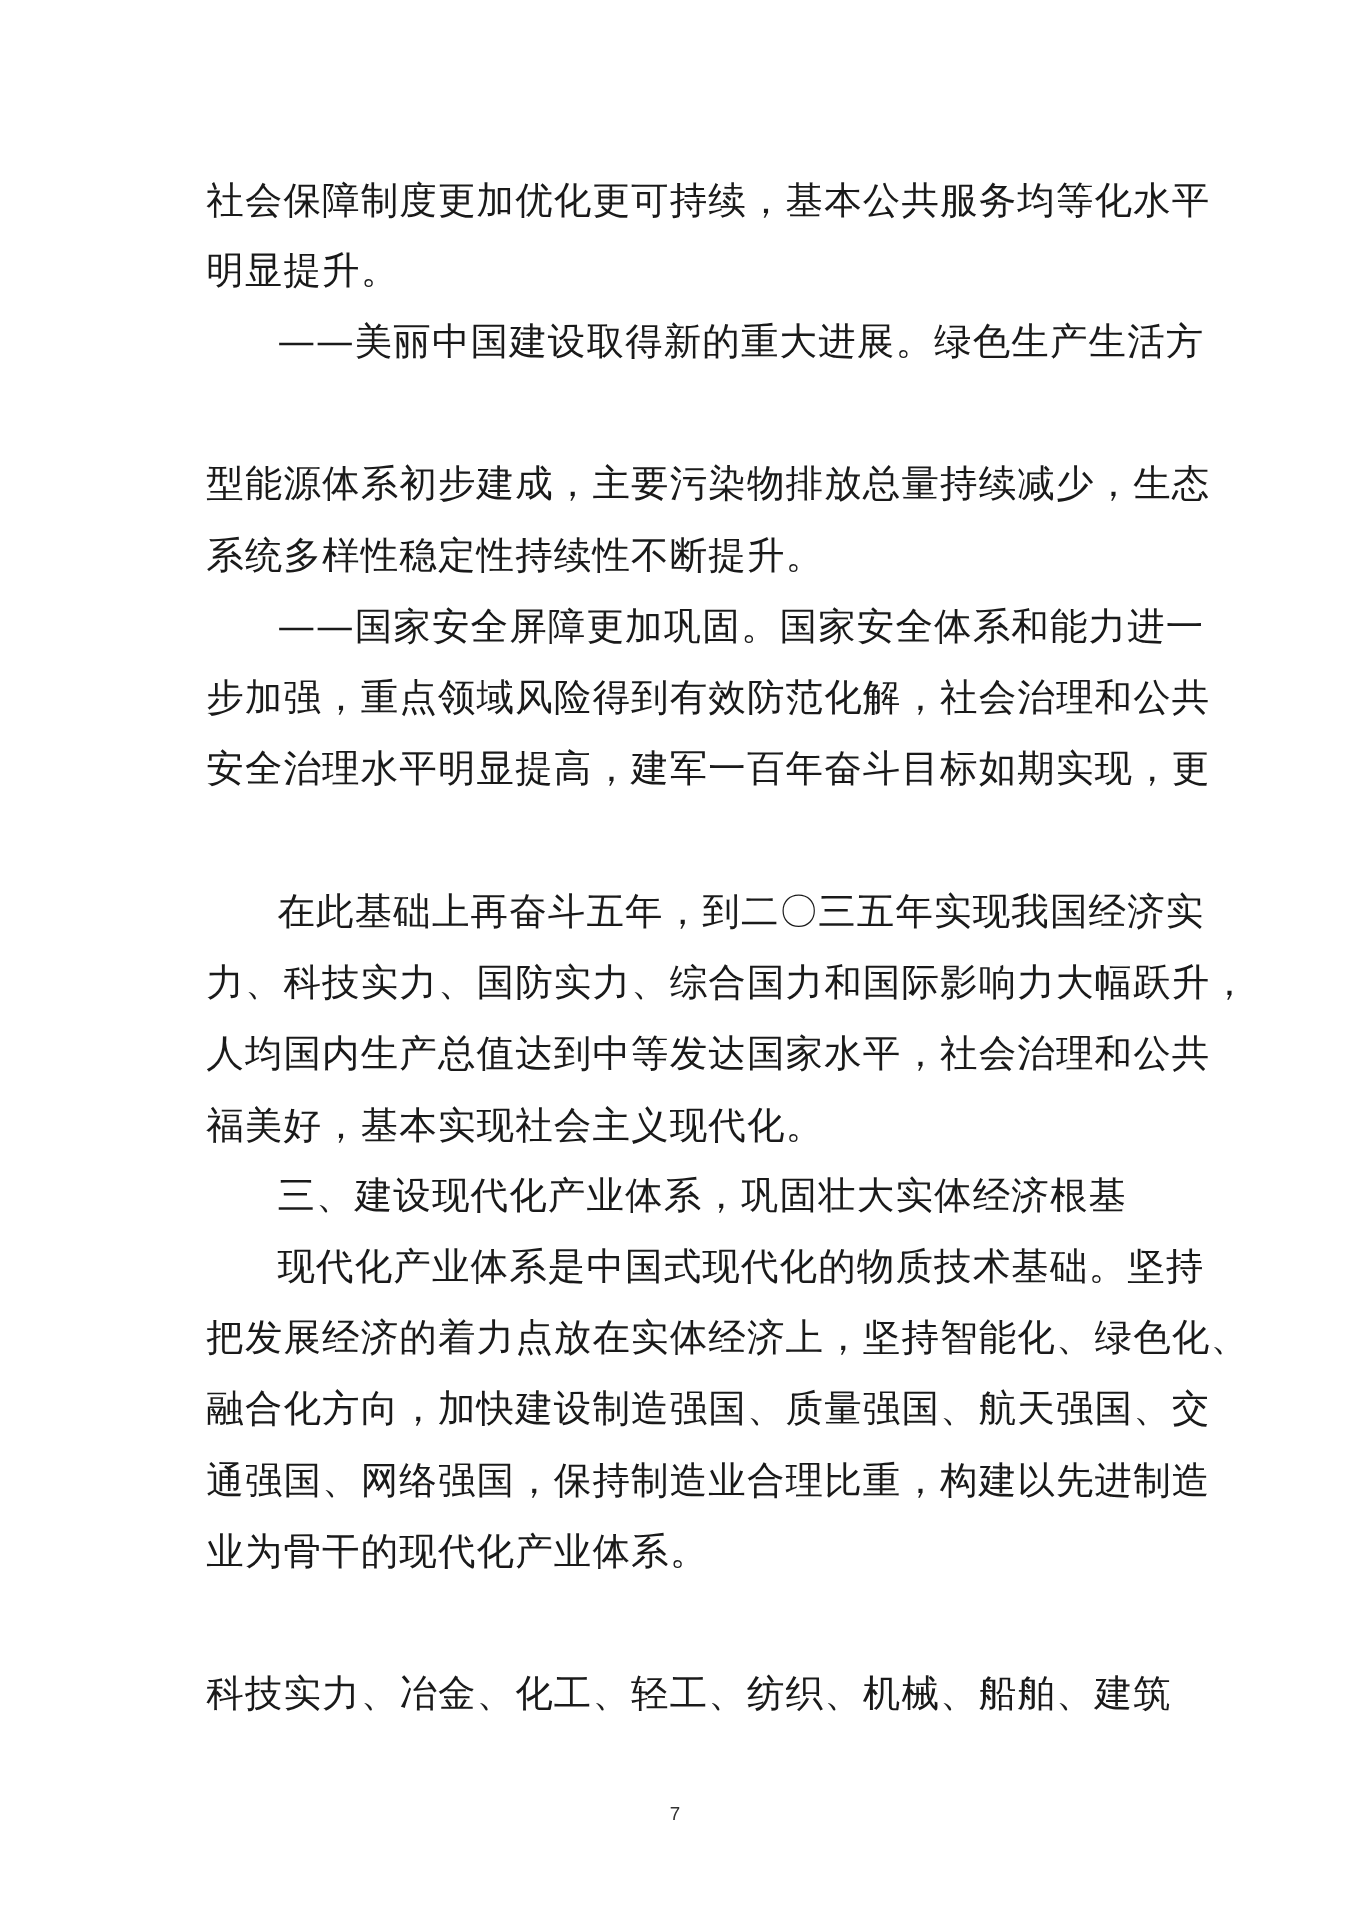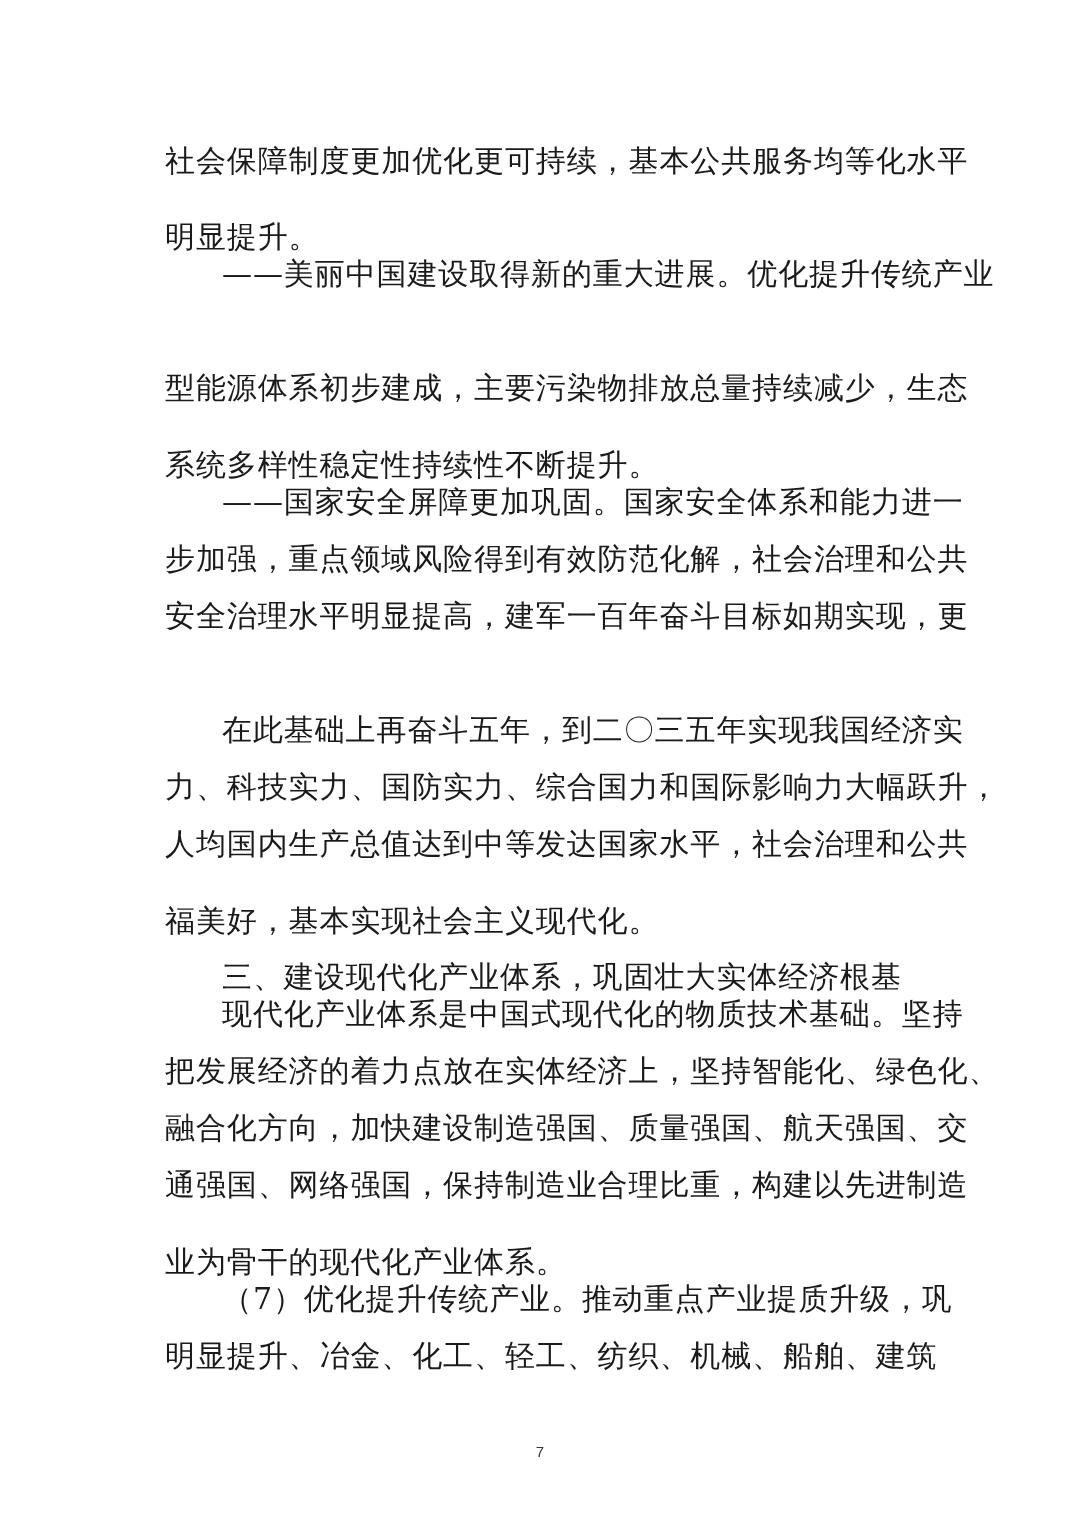--- a/index.html
+++ b/index.html
@@ -8,54 +8,53 @@
     font-family: "DejaVu Serif", "Liberation Serif", serif;
     color: #1a1a1a;
   }
   .page { position: absolute; left: 0; top: 0; width: 1080px; height: 1302px; background: #fff; }
   .line {
     position: absolute; left: 165px; width: 752px;
     font-size: 30px; line-height: 40px; height: 40px;
     white-space: nowrap; letter-spacing: 0.9px;
     text-align: justify; text-align-last: justify;
   }
-  .line.last { text-align: left; text-align-last: left; margin-top: 20px; }
+  .line.last { text-align: left; text-align-last: left; }
   .line.indent { left: 222px; width: 695px; }
   .page-number {
     position: absolute; left: 0; width: 1080px; top: 1443px;
     text-align: center; font-family: "Liberation Sans", sans-serif;
     font-size: 15px; color: #333;
   }
 </style>
 </head>
 <body>
 
 <div class="page">
 
   <div class="line" style="top:141px">社会保障制度更加优化更可持续，基本公共服务均等化水平</div>
   <div class="line last" style="top:197px">明显提升。</div>
 
-  <div class="line indent" style="top:254px">——美丽中国建设取得新的重大进展。优化提升传统产业</div>
+  <div class="line indent" style="top:254px">——美丽中国建设取得新的重大进展。绿色生产生活方</div>
   <div class="line" style="top:368px">型能源体系初步建成，主要污染物排放总量持续减少，生态</div>
   <div class="line last" style="top:425px">系统多样性稳定性持续性不断提升。</div>
 
   <div class="line indent" style="top:482px">——国家安全屏障更加巩固。国家安全体系和能力进一</div>
   <div class="line" style="top:539px">步加强，重点领域风险得到有效防范化解，社会治理和公共</div>
   <div class="line" style="top:596px">安全治理水平明显提高，建军一百年奋斗目标如期实现，更</div>
 
   <div class="line indent" style="top:710px">在此基础上再奋斗五年，到二〇三五年实现我国经济实</div>
   <div class="line" style="top:767px">力、科技实力、国防实力、综合国力和国际影响力大幅跃升，</div>
   <div class="line" style="top:824px">人均国内生产总值达到中等发达国家水平，社会治理和公共</div>
   <div class="line last" style="top:881px">福美好，基本实现社会主义现代化。</div>
 
   <div class="line indent last" style="top:937px">三、建设现代化产业体系，巩固壮大实体经济根基</div>
 
   <div class="line indent" style="top:994px">现代化产业体系是中国式现代化的物质技术基础。坚持</div>
   <div class="line" style="top:1051px">把发展经济的着力点放在实体经济上，坚持智能化、绿色化、</div>
   <div class="line" style="top:1108px">融合化方向，加快建设制造强国、质量强国、航天强国、交</div>
   <div class="line" style="top:1165px">通强国、网络强国，保持制造业合理比重，构建以先进制造</div>
   <div class="line last" style="top:1222px">业为骨干的现代化产业体系。</div>
 
-  <div class="line indent" style="top:1279px">（7）优化提升传统产业。推动重点产业提质升级，巩</div>
-  <div class="line" style="top:1336px">明显提升、冶金、化工、轻工、纺织、机械、船舶、建筑</div>
+  <div class="line" style="top:1336px">科技实力、冶金、化工、轻工、纺织、机械、船舶、建筑</div>
 
   <div class="page-number">7</div>
 </div>
 
 </body></html>

